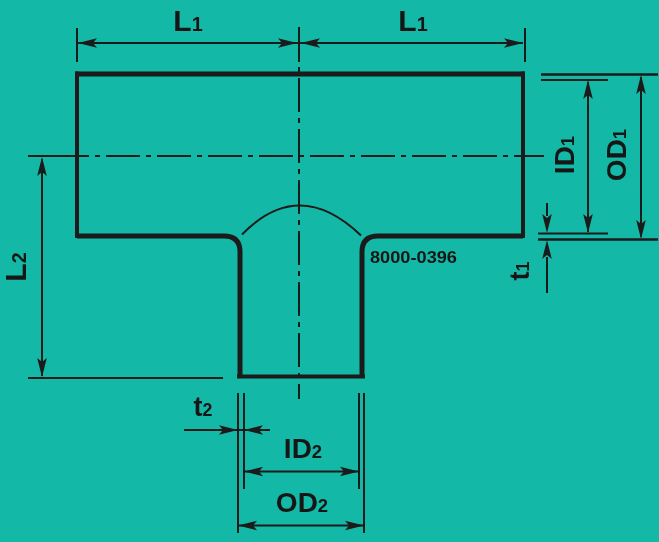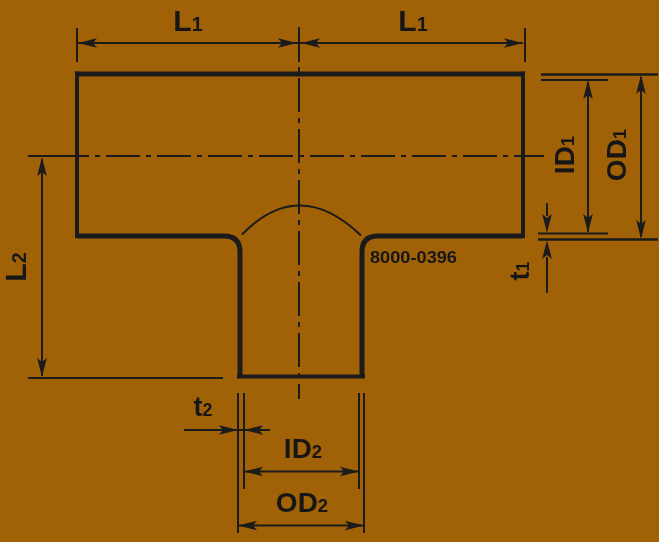--- a/index.html
+++ b/index.html
@@ -1,19 +1,19 @@
 <!DOCTYPE html>
 <html><head>
 <meta charset="utf-8">
 <style>
   html, body { margin: 0; padding: 0; background: #ffffff; }
   #stage {
     position: relative;
     width: 659px; height: 542px;
-    background: #a16207;
+    background: #14b8a6;
     font-family: "Liberation Sans", sans-serif;
     overflow: hidden;
   }
   svg { display: block; }
   .outline  { stroke: #1b1b1b; stroke-width: 5; fill: none; stroke-linecap: butt; }
   .outline4 { stroke: #1b1b1b; stroke-width: 4; fill: none; }
   .thin     { stroke: #1b1b1b; stroke-width: 2; fill: none; }
   .thin25   { stroke: #1b1b1b; stroke-width: 2.5; fill: none; }
   .cline    { stroke: #1b1b1b; stroke-width: 2; fill: none; stroke-dasharray: 34 6 5 6; }
   .arrow    { fill: #1b1b1b; stroke: none; }

